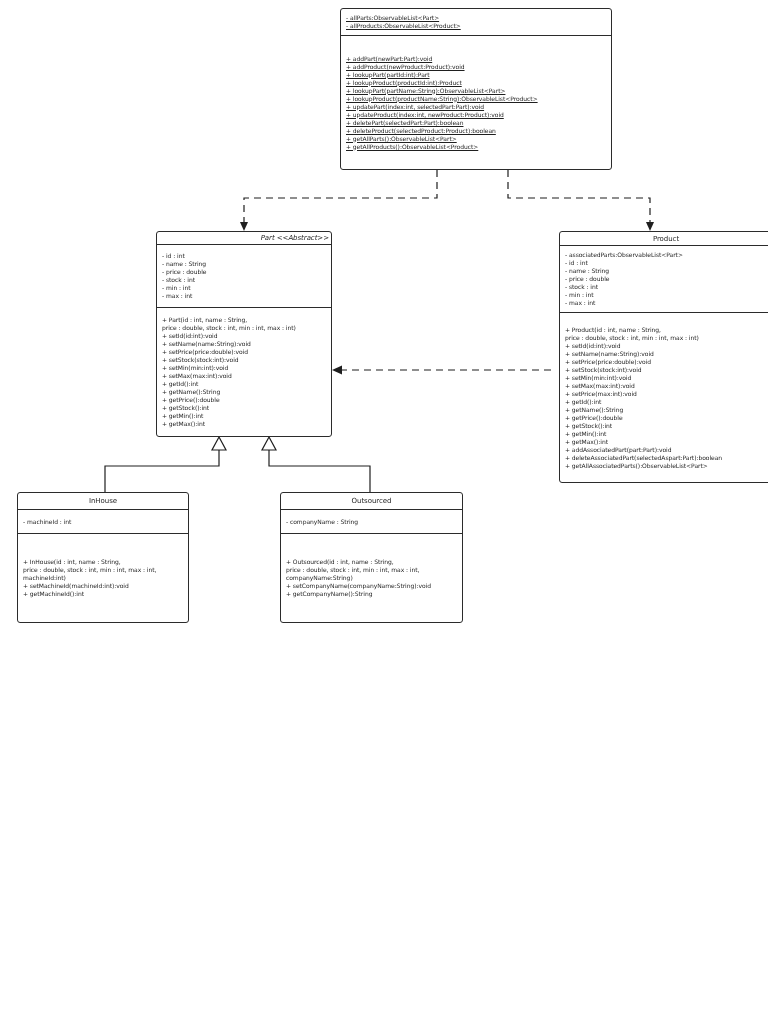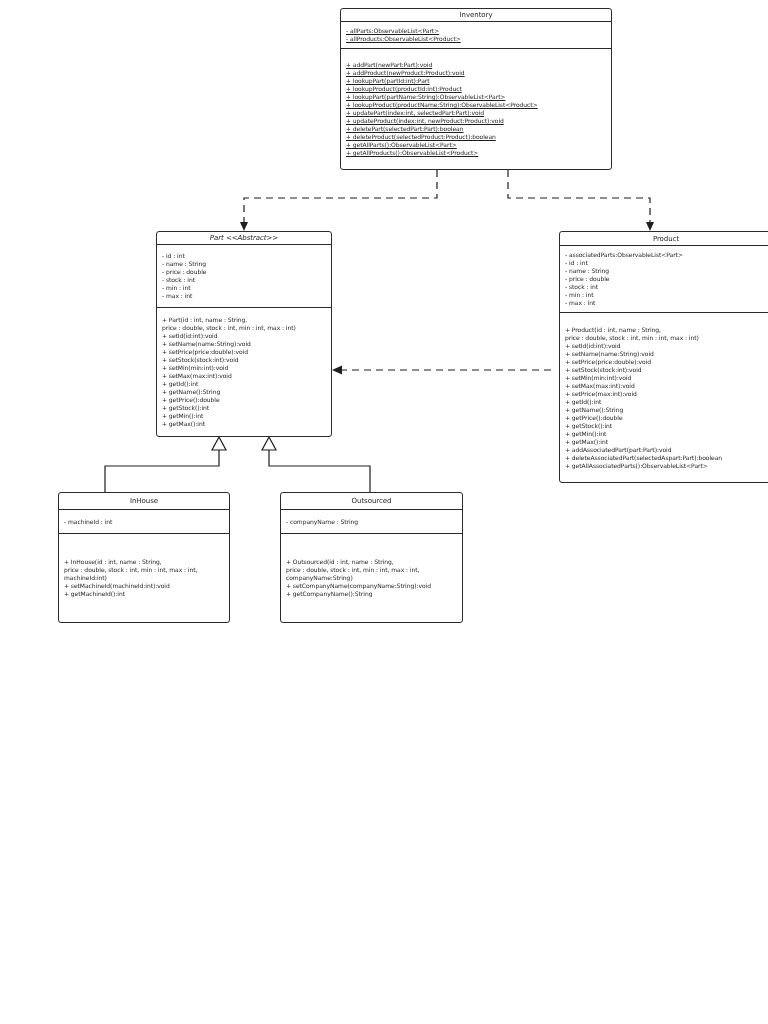--- a/index.html
+++ b/index.html
@@ -47,28 +47,28 @@
   .cmp.methods { flex: 1; }
   .static-members .fields, .static-members .methods { text-decoration: underline; }
   .abstract-title { font-style: italic; }
 
   
   #cls-inventory  { left: 340px; top: 8px;   width: 272px; height: 162px; }
   #cls-inventory .title   { height: 13px; }
   #cls-inventory .fields  { height: 27px; }
 
   #cls-part       { left: 156px; top: 231px; width: 176px; height: 206px; }
-  #cls-part .title        { height: 13px; }
+  #cls-part .title        { height: 13px; text-align: right; }
   #cls-part .fields       { height: 63px; }
 
   #cls-product    { left: 551px; top: 231px; width: 214px; height: 252px; margin-left: 8px; }
   #cls-product .title     { height: 14px; }
   #cls-product .fields    { height: 67px; }
 
-  #cls-inhouse    { left: 17px;  top: 492px; width: 172px; height: 131px; margin-left: 41px; }
+  #cls-inhouse    { left: 17px;  top: 492px; width: 172px; height: 131px; }
   #cls-inhouse .title     { height: 17px; }
   #cls-inhouse .fields    { height: 24px; }
 
   #cls-outsourced { left: 280px; top: 492px; width: 183px; height: 131px; justify-content: space-between; }
   #cls-outsourced .title  { height: 17px; }
   #cls-outsourced .fields { height: 24px; }
 </style>
 </head>
 <body>
 
@@ -96,21 +96,20 @@
       <polygon points="219,437 212,450 226,450" fill="#ffffff" stroke="#1f1f1f" stroke-width="1.2"></polygon>
     </g>
 
     <g>
       <path d="M269,450 L269,466 L370,466 L370,492" fill="none" stroke="#1f1f1f" stroke-width="1.2"></path>
       <polygon points="269,437 262,450 276,450" fill="#ffffff" stroke="#1f1f1f" stroke-width="1.2"></polygon>
     </g>
   </svg>
 
   <div class="uml-class static-members" id="cls-inventory">
-    <div class="cmp title">Inventory</div>
     <div class="cmp fields">- allParts:ObservableList&lt;Part&gt;
 - allProducts:ObservableList&lt;Product&gt;</div>
     <div class="cmp methods">+ addPart(newPart:Part):void
 + addProduct(newProduct:Product):void
 + lookupPart(partId:int):Part
 + lookupProduct(productId:int):Product
 + lookupPart(partName:String):ObservableList&lt;Part&gt;
 + lookupProduct(productName:String):ObservableList&lt;Product&gt;
 + updatePart(index:int, selectedPart:Part):void
 + updateProduct(index:int, newProduct:Product):void

